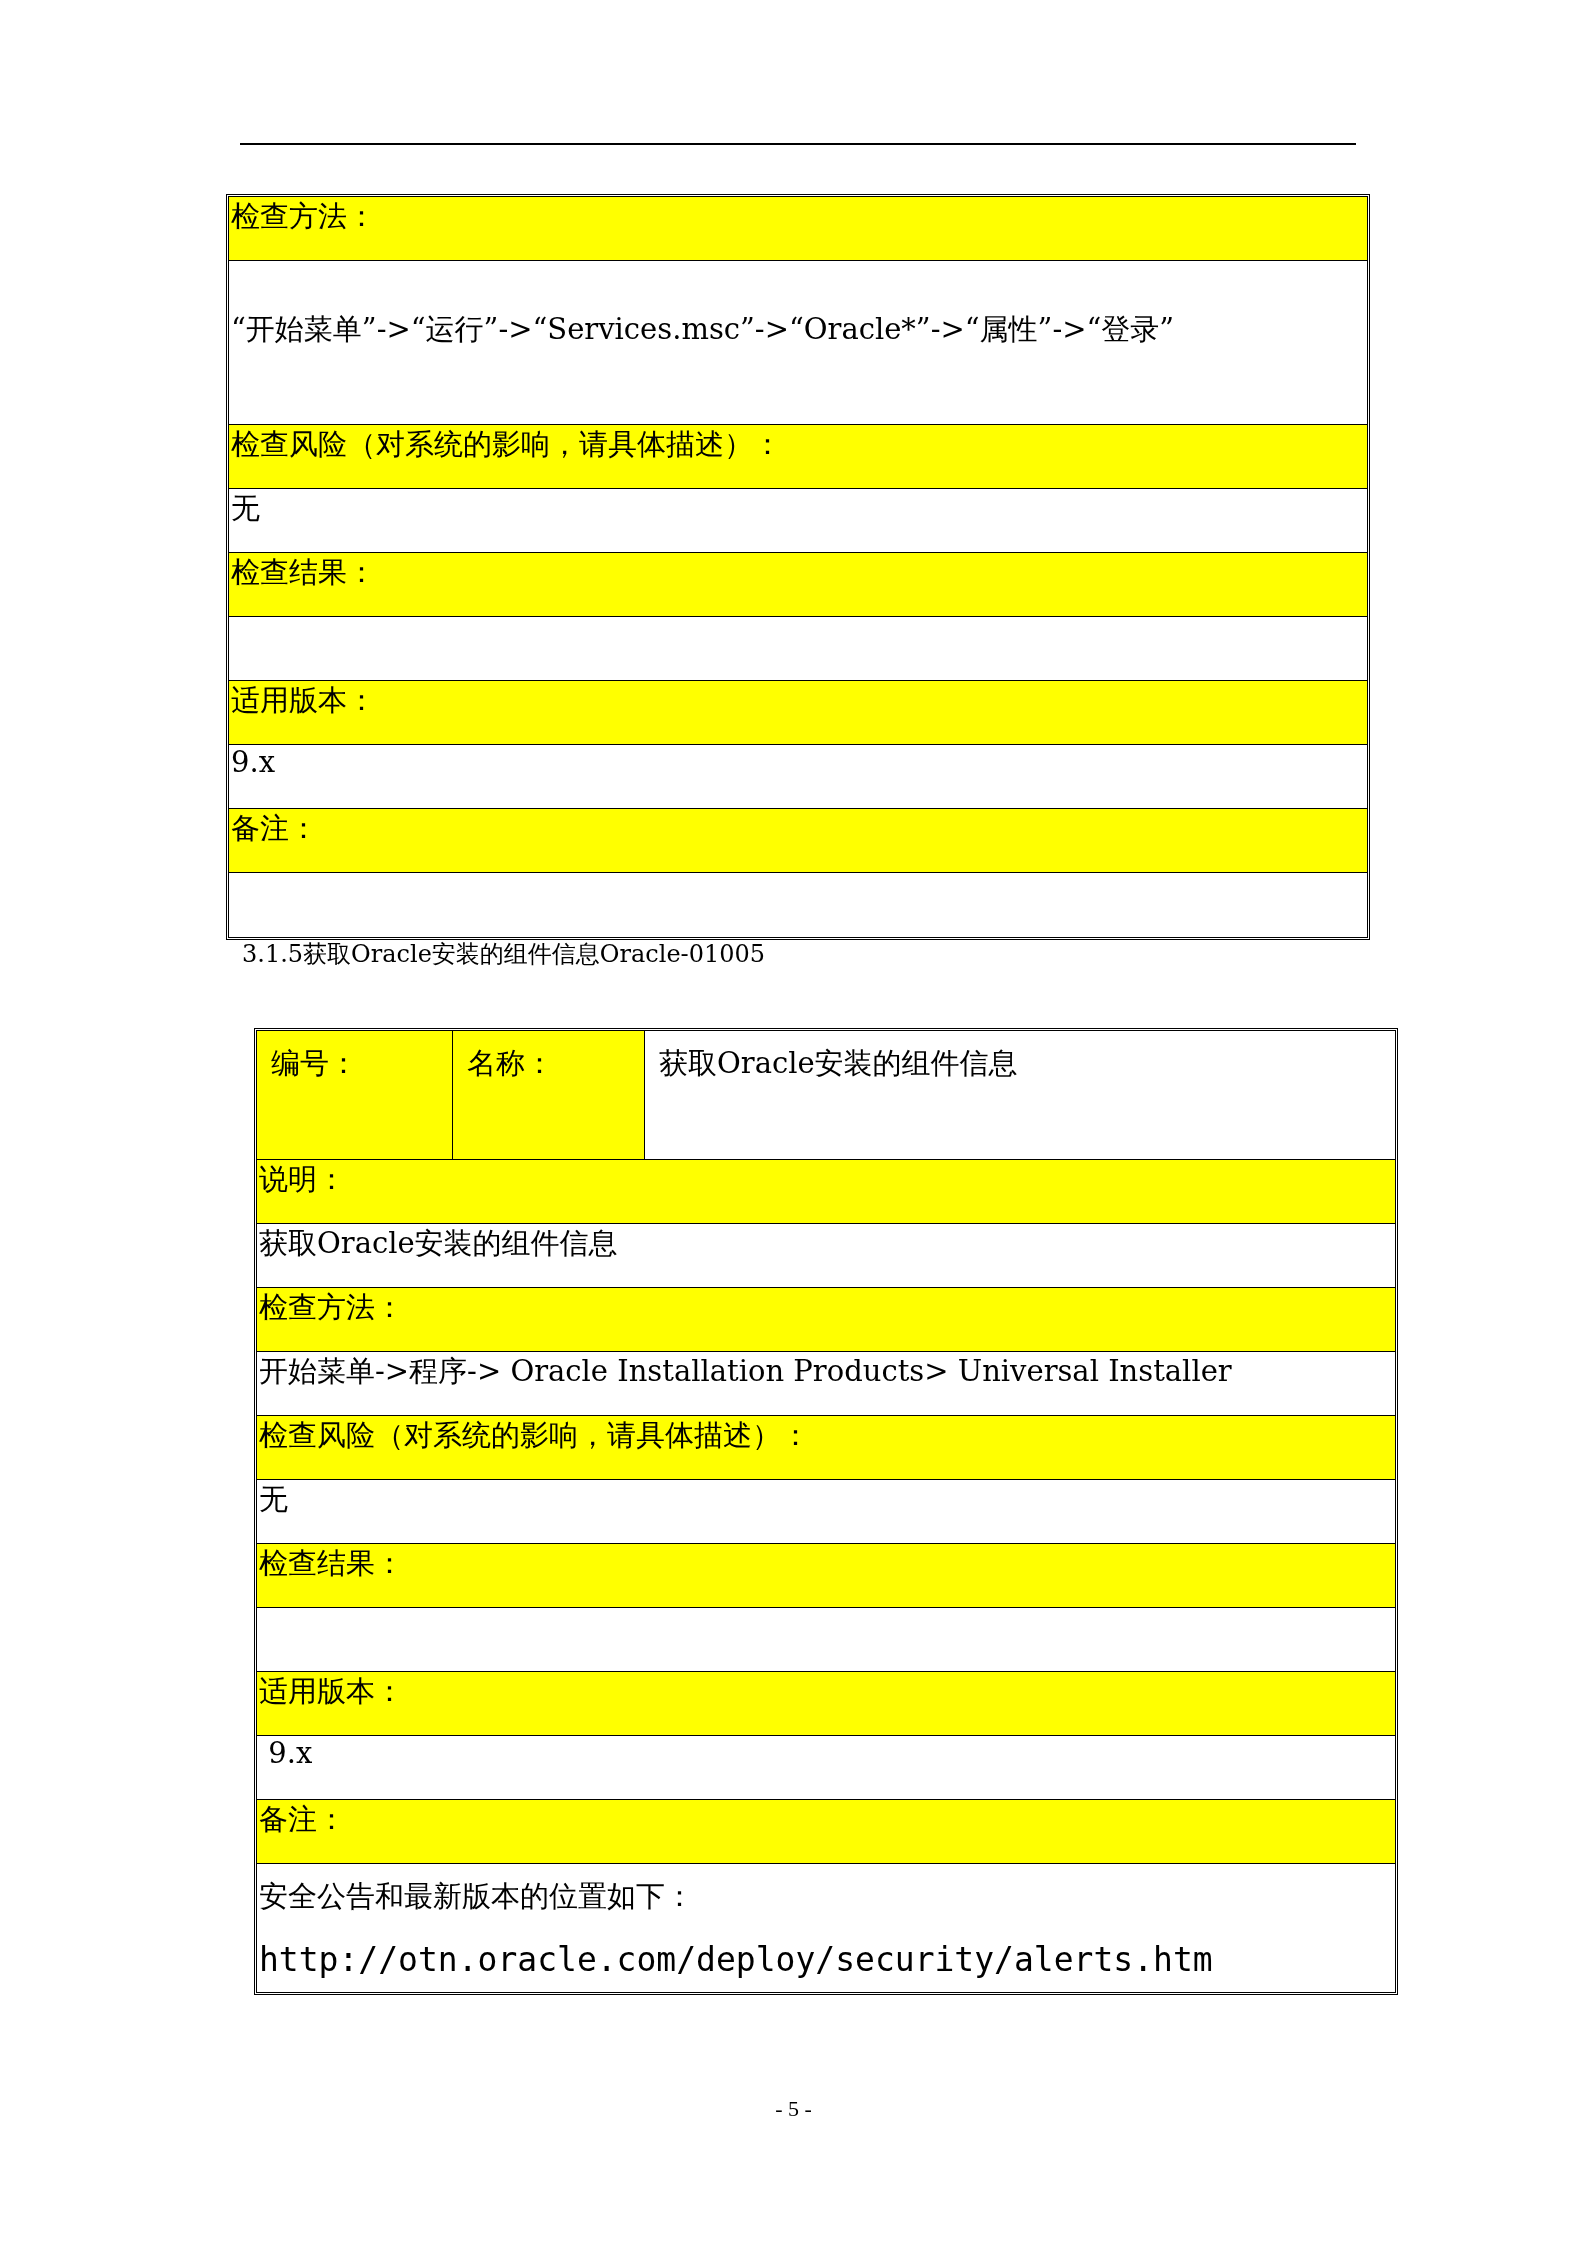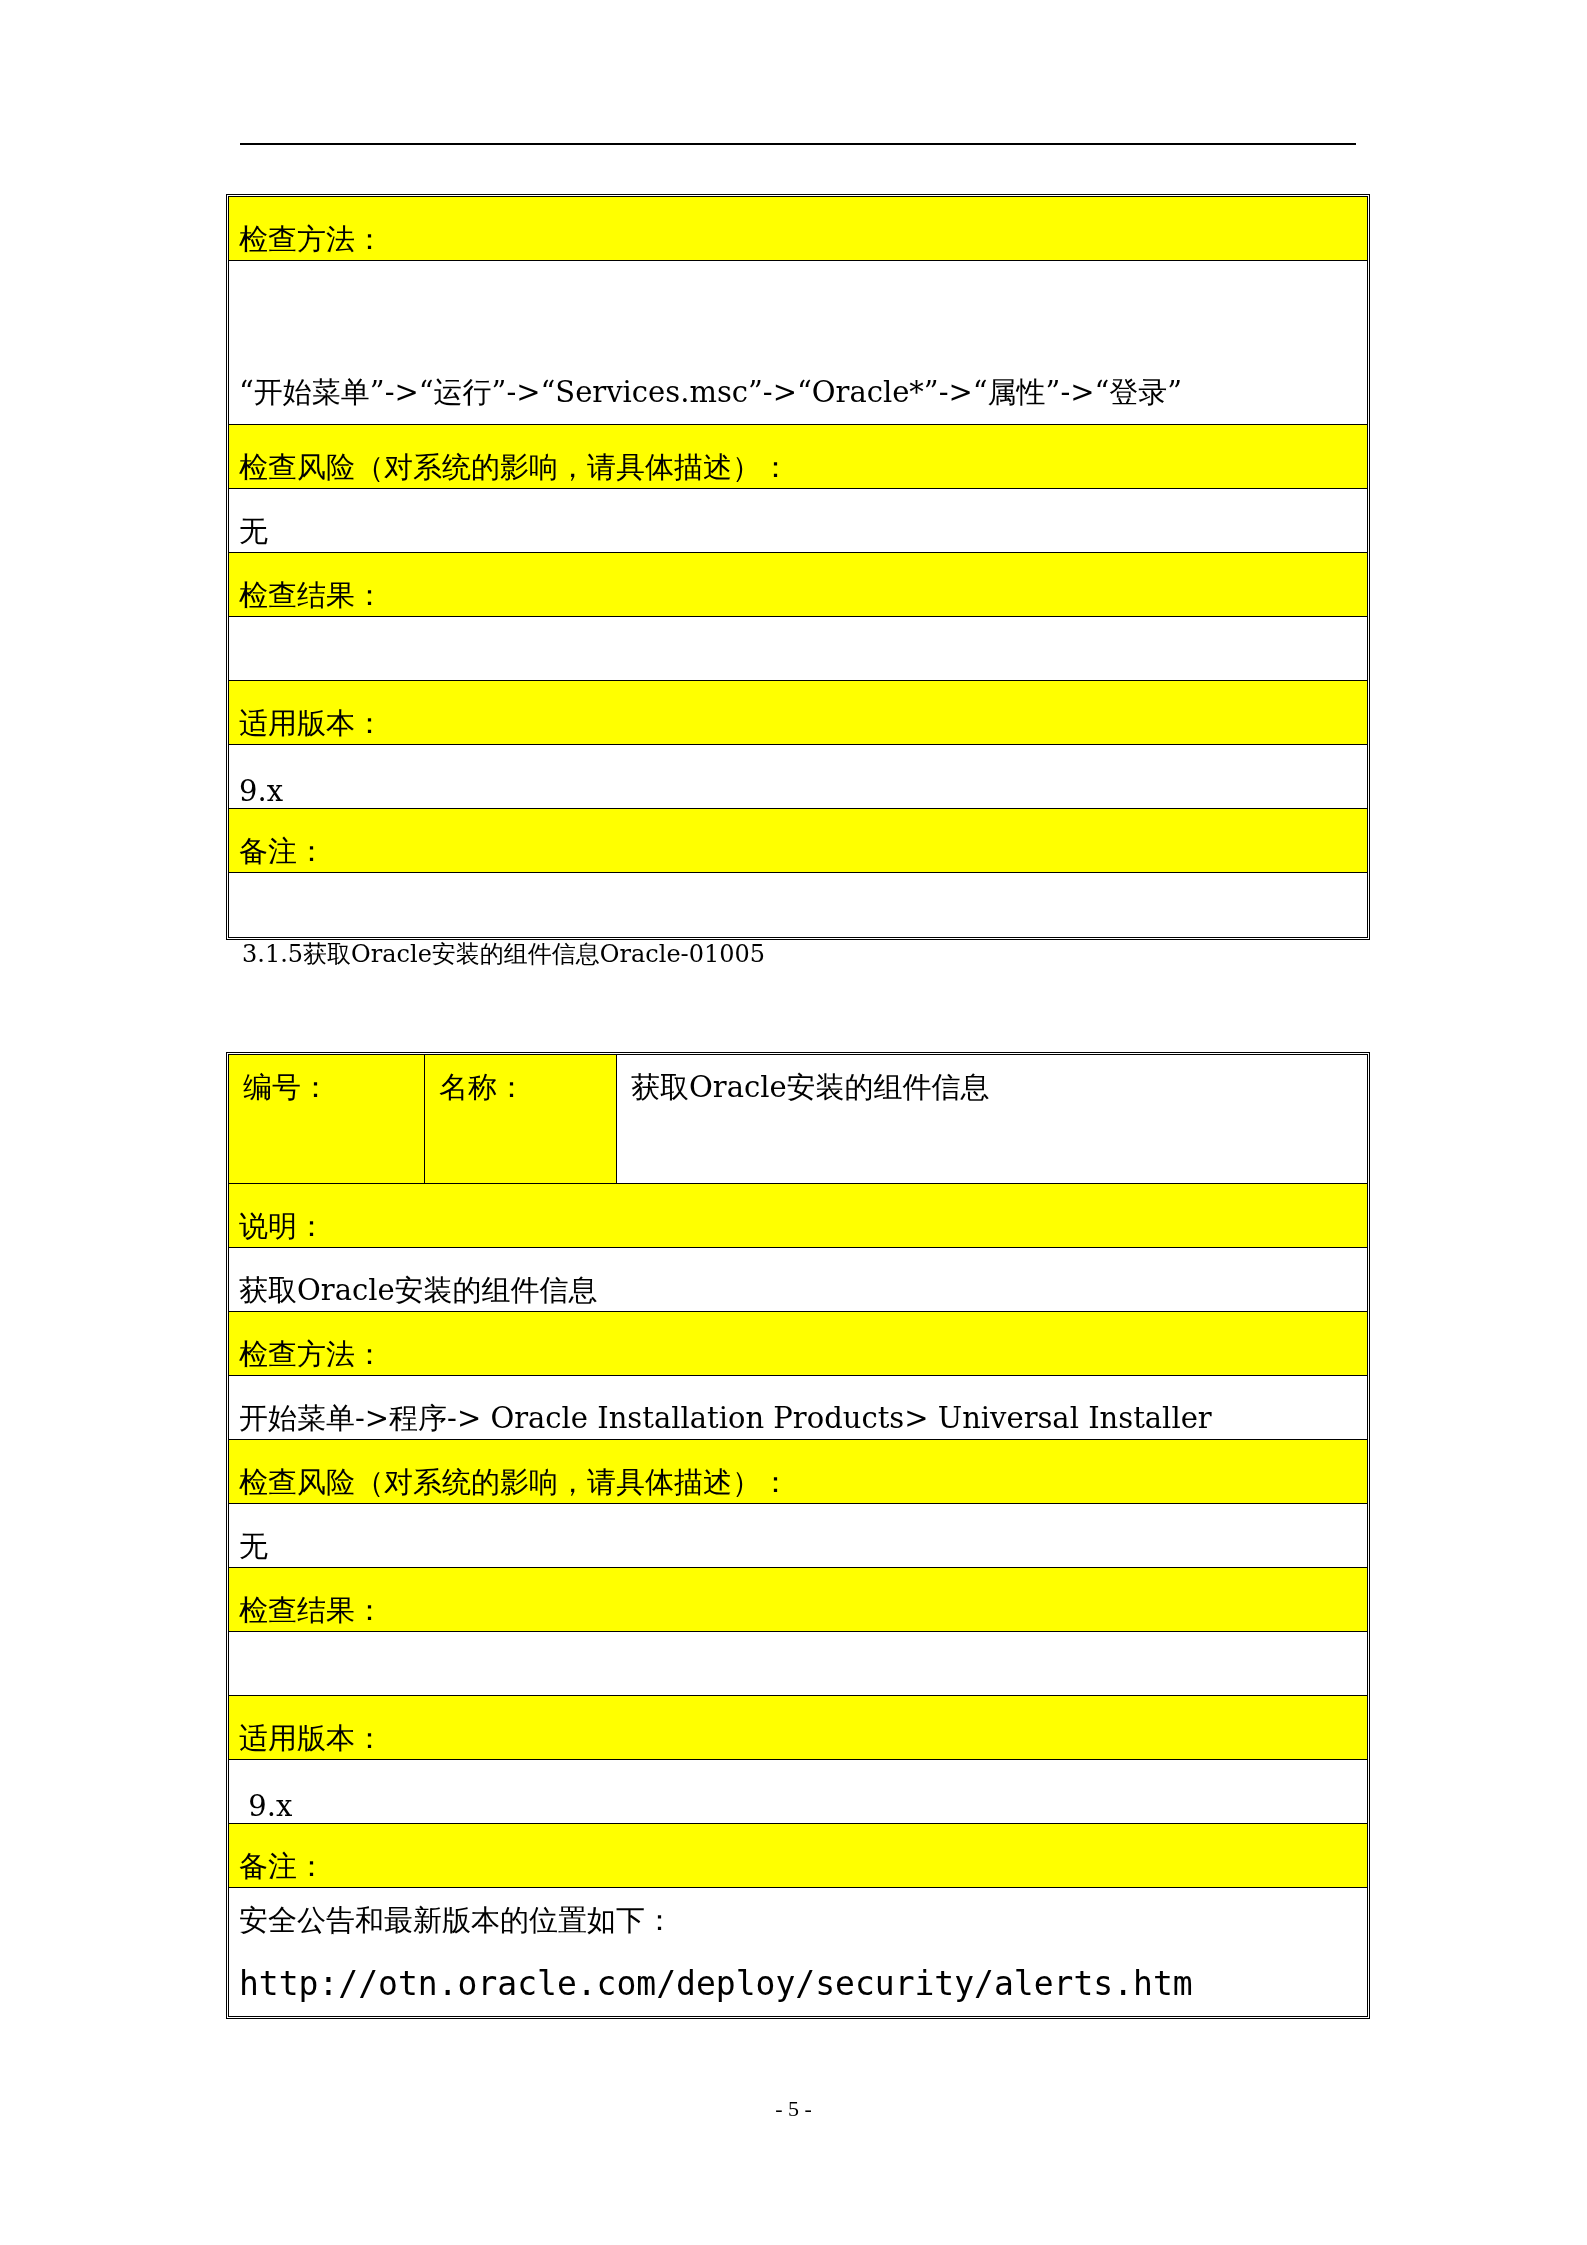--- a/index.html
+++ b/index.html
@@ -1,19 +1,19 @@
 <!DOCTYPE html>
 <html><head>
 <meta charset="utf-8">
 <style>
   html, body { margin:0; padding:0; background:#ffffff; }
   body { width:1587px; height:2245px; position:relative; font-family:"DejaVu Serif","Liberation Serif",serif; color:#000; }
   .header-rule { position:absolute; left:240px; top:143px; width:1116px; height:2px; background:#000; }
   .tbl { position:absolute; left:226px; width:1144px; border:3px double #000; box-sizing:border-box; }
-  .row { border-bottom:1px solid #000; box-sizing:border-box; font-size:29px; padding:0 10px; display:flex; align-items:flex-end; }
+  .row { border-bottom:1px solid #000; box-sizing:border-box; font-size:29px; padding:0 2px; display:flex; align-items:flex-start; }
   .row:last-child { border-bottom:none; }
   .y { background:#ffff00; }
   .h64 { height:64px; }
   .multi { line-height:64px; display:block; }
   .section-title { position:absolute; left:242px; top:938px; font-size:24px; }
   .grid4 { display:flex; height:128px; border-bottom:1px solid #000; }
   .grid4 > div { box-sizing:border-box; font-size:29px; padding:0 14px; line-height:64px; border-right:1px solid #000; }
   .grid4 > div:last-child { border-right:none; }
   .page-num { position:absolute; left:0; width:1587px; top:2096px; text-align:center; font-size:22px; font-family:"Liberation Serif",serif; }
   .mono { font-family:"DejaVu Sans Mono","Liberation Mono",monospace; font-size:33px; }
@@ -51,21 +51,21 @@
   <div class="row y h64">
       <span>备注：</span>
     </div>
   <div class="row h64">
       <span></span>
     </div>
 </div>
 
 <div class="section-title">3.1.5获取Oracle安装的组件信息Oracle-01005</div>
 
-<div class="tbl" style="top:1052px;">
+<div class="tbl" style="top:1028px;margin-left:28px;">
   <div class="grid4">
     <div class="y" style="width:196px;">编号：</div>
     <div class="y" style="width:192px;">名称：</div>
     <div style="flex:1;">获取Oracle安装的组件信息</div>
   </div>
   <div class="row y h64">
       <span>说明：</span>
     </div>
   <div class="row h64">
       <span>获取Oracle安装的组件信息</span>

